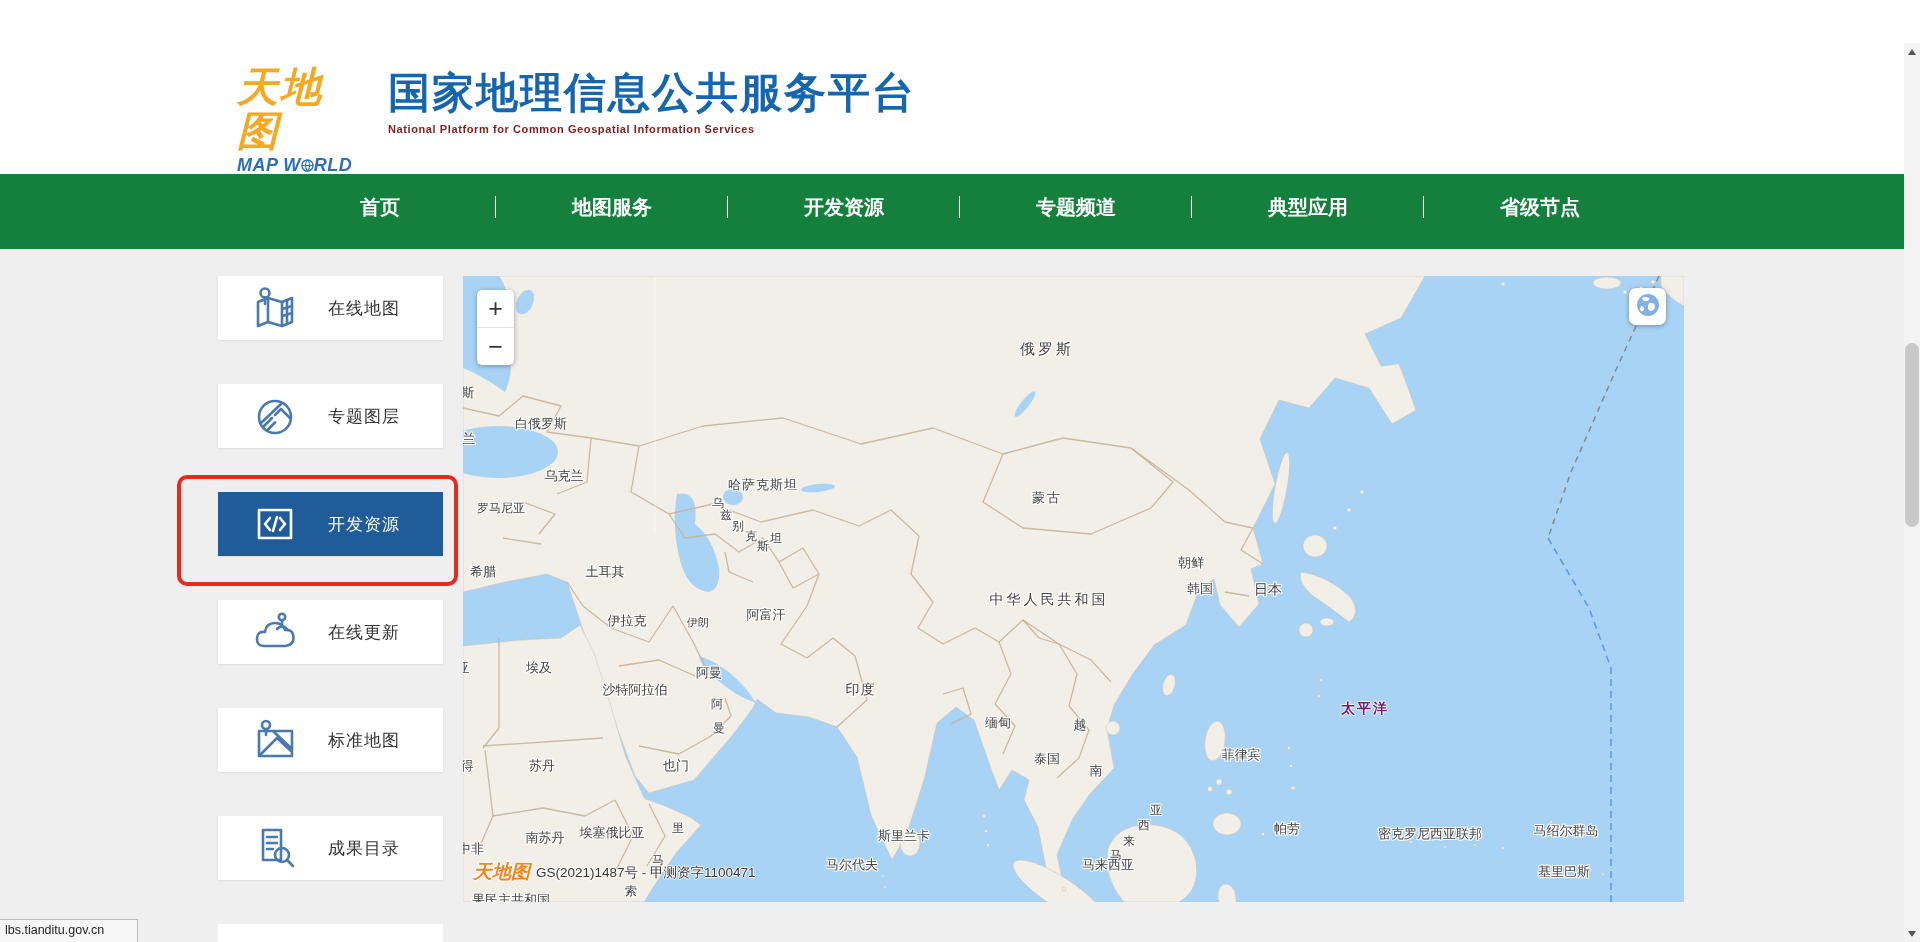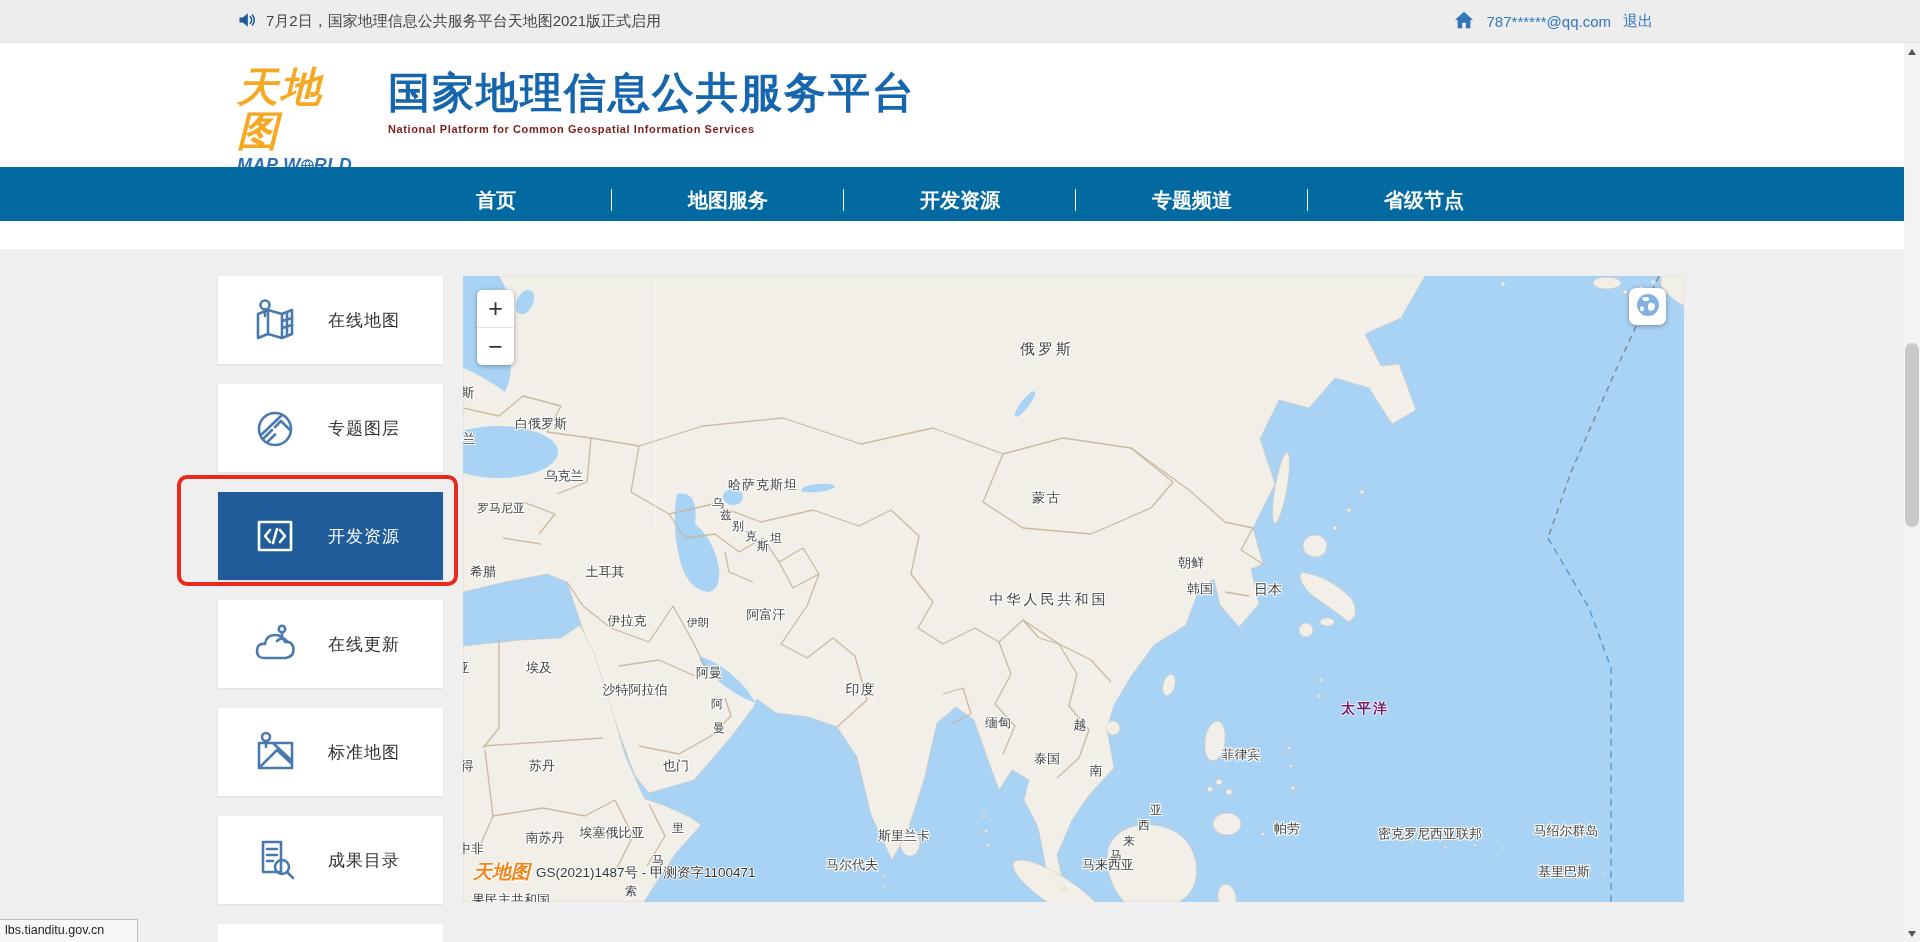--- a/index.html
+++ b/index.html
@@ -17,30 +17,30 @@
   
   .header{position:absolute;left:0;top:43px;width:100%;height:140px;background:#fff;}
   .logo{position:absolute;left:237px;top:22px;width:125px;cursor:pointer;}
   .logo-cn{font-family:"Liberation Serif","DejaVu Serif",serif;font-style:italic;font-weight:bold;font-size:41px;color:#f7a823;letter-spacing:2px;line-height:44px;}
   .logo-en{margin-top:2px;font-size:18px;font-weight:bold;font-style:italic;color:#2a6fb8;border-bottom:2px solid #2a6fb8;padding-bottom:2px;display:inline-block;letter-spacing:.5px;}
   .titleblock{position:absolute;left:388px;top:26px;}
   .title-cn{font-size:42px;font-weight:800;color:#1666ad;letter-spacing:2px;line-height:48px;}
   .title-en{margin-top:6px;font-size:11px;font-weight:bold;color:#7f1d1d;letter-spacing:.6px;}
 
   
-  .nav{position:absolute;left:0;top:167px;width:100%;height:54px;background:#0369a1;}
+  .nav{position:absolute;left:0;top:174px;width:100%;height:80px;background:#15803d;}
   .nav-inner{display:flex;justify-content:center;height:66px;}
   .nav-item{position:relative;width:232px;text-align:center;line-height:66px;color:#fff;font-size:20px;font-weight:600;cursor:pointer;}
   .nav-item:not(:last-child)::after{content:"";position:absolute;right:0;top:22px;width:1px;height:22px;background:rgba(255,255,255,.95);}
 
   
   .content-bg{position:absolute;left:0;top:249px;width:100%;height:693px;background:#efefef;}
 
   
-  .card{position:absolute;left:218px;width:225px;height:88px;background:#fff;box-shadow:0 1px 2px rgba(0,0,0,.07);display:flex;align-items:center;padding-left:33px;box-sizing:border-box;cursor:pointer;}
+  .card{position:absolute;left:218px;width:225px;height:64px;background:#fff;box-shadow:0 1px 2px rgba(0,0,0,.07);display:flex;align-items:center;padding-left:33px;box-sizing:border-box;cursor:pointer;}
   .card .icn{width:48px;height:48px;margin-right:29px;flex:0 0 auto;}
   .card .lbl{font-size:17px;color:#333;letter-spacing:1px;}
   .card.selected{background:#1f5c99;}
   .card.selected .lbl{color:#fff;}
   .icn svg{width:48px;height:48px;}
   .icn path,.icn circle,.icn rect,.icn line{fill:none;stroke:#4a7aad;stroke-width:2.6;stroke-linecap:round;stroke-linejoin:round;}
   .card.selected .icn path,.card.selected .icn rect{stroke:#fff;}
   .redbox{position:absolute;left:177px;top:475px;width:281px;height:111px;border:4px solid #e8291d;border-radius:10px;box-sizing:border-box;pointer-events:none;z-index:5;}
   .stubcard{position:absolute;left:218px;top:924px;width:225px;height:18px;background:#fff;}
 
@@ -70,40 +70,20 @@
   .sb-thumb{position:absolute;left:1px;top:300px;width:14px;height:184px;background:#c9c9c9;border-radius:7px;cursor:pointer;}
 
   
   .statusbox{position:absolute;left:0;top:919px;width:138px;height:23px;background:#f7f7f7;border:1px solid #bdbdbd;border-left:none;border-bottom:none;box-sizing:border-box;font-size:12.5px;color:#222;line-height:21px;padding-left:5px;}
 </style>
 </head>
 <body>
 
 <div id="page">
 
-  <div class="topbar">
-    <div class="topbar-left">
-      <span>
-        <svg width="20" height="20" viewBox="0 0 24 24">
-            <path d="M3 9h4l6-5v16l-6-5H3z" fill="#1a5a96"></path>
-            <path d="M16 8q3.2 4 0 8M18.5 6q4.5 6 0 12" stroke="#1a5a96" stroke-width="1.8" fill="none" stroke-linecap="round"></path>
-          </svg>
-      </span>
-      <span class="ann">7月2日，国家地理信息公共服务平台天地图2021版正式启用</span>
-    </div>
-    <div class="topbar-right">
-      <span>
-        <svg width="22" height="22" viewBox="0 0 24 24">
-            <path d="M12 3l10 9h-3v9h-5v-6h-4v6H5v-9H2z" fill="#3377bb"></path>
-          </svg>
-      </span>
-      <span class="email">787******@qq.com</span>
-      <span class="logout">退出</span>
-    </div>
-  </div>
 
   <div class="header">
     <div class="logo">
       <div class="logo-cn">天地图</div>
       <div class="logo-en"><span>MAP W</span><svg width="13" height="13" viewBox="0 0 14 14" style="vertical-align:-1px">
             <circle cx="7" cy="7" r="6" fill="none" stroke="#2a6fb8" stroke-width="1.5"></circle>
             <path d="M1 7h12M7 1c3 3 3 9 0 12c-3-3-3-9 0-12" fill="none" stroke="#2a6fb8" stroke-width="1.2"></path>
           </svg><span>RLD</span></div>
     </div>
     <div class="titleblock">
@@ -111,20 +91,21 @@
       <div class="title-en">National Platform for Common Geospatial Information Services</div>
     </div>
   </div>
 
   <div class="nav">
     <div class="nav-inner">
       <div class="nav-item">首页</div>
       <div class="nav-item">地图服务</div>
       <div class="nav-item">开发资源</div>
       <div class="nav-item">专题频道</div>
+      <div class="nav-item">典型应用</div>
       <div class="nav-item">省级节点</div>
     </div>
   </div>
 
   <div class="content-bg"></div>
 
   <div class="card" style="top:276px">
     <span class="icn">
       <svg viewBox="0 0 48 48">
           <path d="M7 18 L17 14 L31 18 L41 14 V38 L31 42 L17 38 L7 42 Z"></path>

